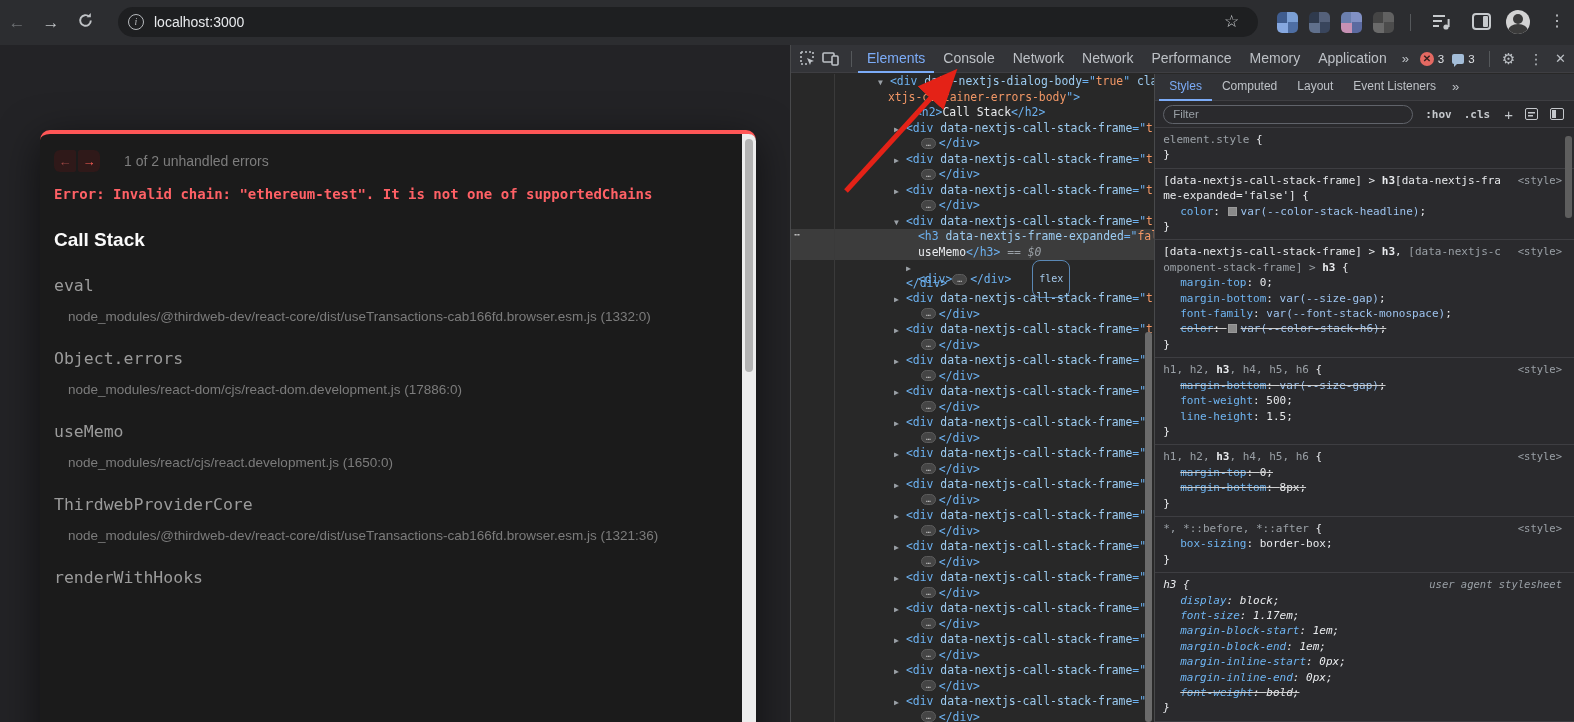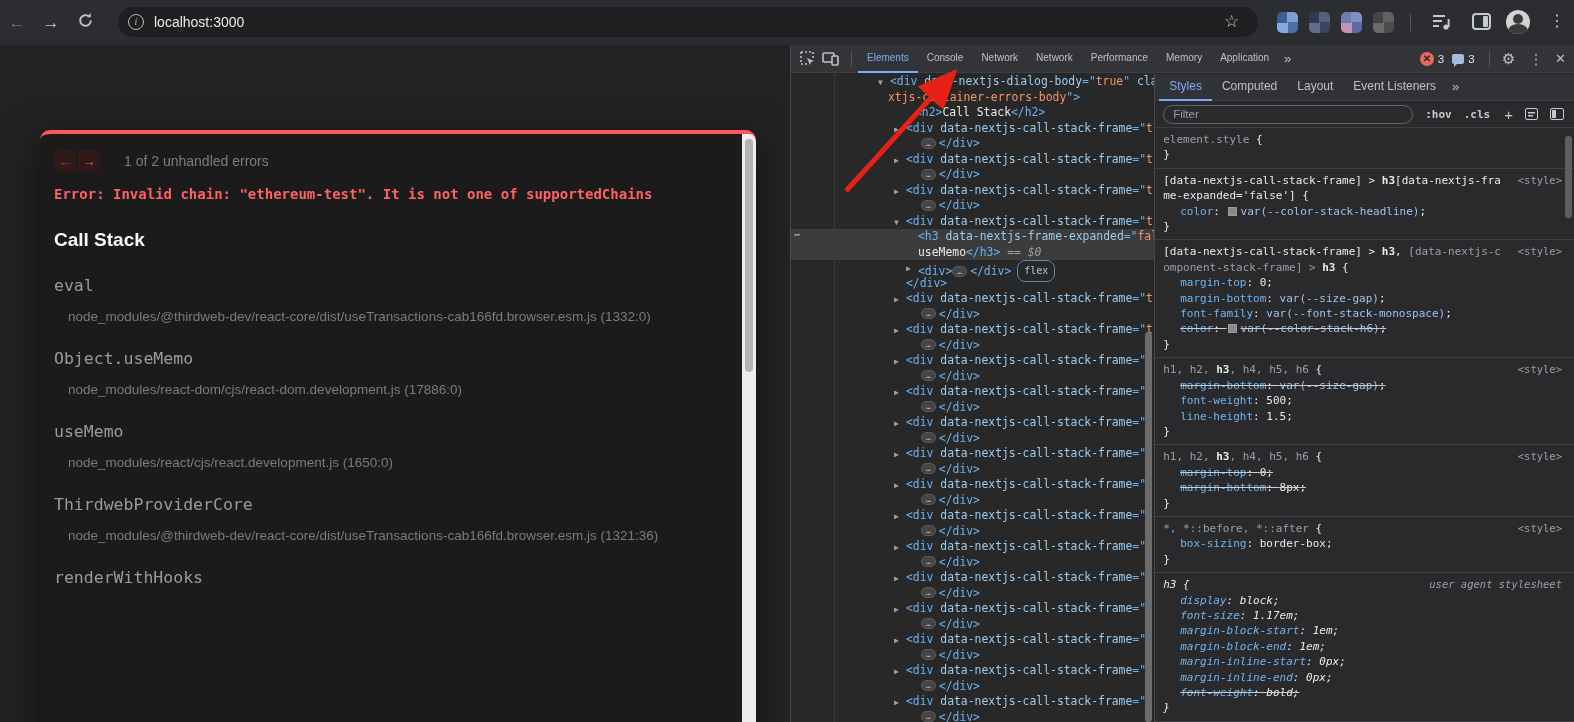--- a/index.html
+++ b/index.html
@@ -46,42 +46,42 @@
   .frame{margin-top:25px}
   .frame-name{font-family:"DejaVu Sans Mono",monospace;font-size:16.5px;color:#9b9b9b}
   .frame-path{margin-top:14px;padding-left:14px;font-size:13.5px;color:#7c7c7c}
 
   
   .devtools{position:absolute;left:790px;top:45px;width:784px;height:677px;background:#282828;border-left:1px solid #48494b}
   .dt-toolbar{height:28px;background:#333438;border-bottom:1px solid #3e3e42;display:flex;align-items:center;padding:0 8px 0 8px}
   .tbic{color:#bdc1c6;margin-right:6px;display:flex;align-items:center}
   .tb-div{width:1px;height:16px;background:#55585b;margin:0 6px}
   .dt-tabs{display:flex;height:28px}
-  .dt-tab{padding:0 9px;font-size:10px;color:#bdc1c6;line-height:26px;height:28px}
+  .dt-tab{padding:0 9px;font-size:14px;color:#bdc1c6;line-height:26px;height:28px}
   .dt-tab.active{color:#7cacf8;border-bottom:2px solid #7cacf8}
   .chev{color:#bdc1c6;font-size:13px;margin:0 6px;line-height:28px}
   .right-cluster{margin-left:auto;display:flex;align-items:center}
   .errb{width:14px;height:14px;border-radius:50%;background:#e46962;color:#33201e;font-size:10px;line-height:14px;text-align:center;font-weight:bold}
   .cnt{color:#dfe1e5;font-size:11.5px;margin:0 8px 0 4px}
   .bub{position:relative;width:12px;height:10px;background:#a3bdd8;border-radius:2px}
   .bub::after{content:"";position:absolute;left:2px;bottom:-3px;border:3px solid transparent;border-top-color:#a3bdd8;border-left-color:#a3bdd8}
   .gear{color:#bdc1c6;font-size:15px;margin:0 6px}
   .tdots{color:#bdc1c6;font-size:14px;margin:0 8px}
   .dt-close{color:#bdc1c6;font-size:13px;margin-left:4px}
 
   .dt-body{position:absolute;top:29px;left:0;right:0;bottom:0;display:flex}
   .dt-tree{position:relative;width:410px;overflow:hidden;font-family:"DejaVu Sans Mono",monospace;font-size:11.4px;background:#282828}
   .dt-tree::before{content:"";position:absolute;left:43px;top:0;bottom:0;width:1px;background:#3a3a3a;z-index:2}
   .tree-row{position:relative;height:15.5px;line-height:15.5px;white-space:pre;z-index:1}
   .tree-row.sel{background:#3c3c3c}
   .arrow{position:absolute;top:1px;font-size:8px;color:#9aa0a6}
   .tg{color:#6cb1f0}.at{color:#9ccbf0}.st{color:#f29766}.wh{color:#e8eaed}.gr{color:#9aa0a6}
   .gi{color:#9aa0a6;font-style:italic}
   .ellip{display:inline-block;padding:0 4px;margin:0 3px 0 0;border-radius:7px;background:#454545;border:1px solid #5c5c5c;color:#c5c5c5;font-size:8px;line-height:9px;vertical-align:1.5px}
-  .badge-flex{margin-left:6px;padding:4px 6px;border:1px solid #5a88b5;border-radius:8px;color:#a5c9ea;font-size:10px;line-height:12px;display:inline-block;vertical-align:1px}
+  .badge-flex{margin-left:21px;padding:12px 6px;border:1px solid #5a88b5;border-radius:8px;color:#a5c9ea;font-size:10px;line-height:12px;display:inline-block;vertical-align:1px}
   .rowdots{position:absolute;left:3px;top:-2px;color:#d0d0d0;font-size:10px;letter-spacing:1px}
   .tree-thumb{position:absolute;right:2px;top:258px;width:7px;height:390px;background:#6b6b6b;border-radius:3px;z-index:5}
 
   .dt-side{flex:1;border-left:1px solid #48494b;display:flex;flex-direction:column;position:relative;background:#2a2a2d}
   .side-tabs{height:27px;display:flex;align-items:center;padding-left:4px;border-bottom:1px solid #3e3e42;background:#313236}
   .side-tab{padding:0 10px;font-size:12px;color:#bdc1c6;height:27px;line-height:25px}
   .side-tab.active{color:#7cacf8;border-bottom:2px solid #7cacf8}
   .side-toolbar{height:27px;display:flex;align-items:center;padding:0 10px 0 8px;border-bottom:1px solid #3e3e42;background:#2a2a2d}
   .filter{width:250px;height:19px;border:1px solid #60636a;border-radius:10px;background:transparent;color:#bdc1c6;font-size:11.5px;padding:0 9px;outline:none}
   .filter::placeholder{color:#9aa0a6}
@@ -154,21 +154,21 @@
           <span class="ov-counter">1 of 2 unhandled errors</span>
         </div>
         <div class="ov-msg">Error: Invalid chain: "ethereum-test". It is not one of supportedChains</div>
         <div class="cs-title">Call Stack</div>
         <div id="frames">
             <div class="frame">
               <div class="frame-name">eval</div>
               <div class="frame-path">node_modules/@thirdweb-dev/react-core/dist/useTransactions-cab166fd.browser.esm.js (1332:0)</div>
             </div>
             <div class="frame">
-              <div class="frame-name">Object.useMemo</div>
+              <div class="frame-name">Object.errors</div>
               <div class="frame-path">node_modules/react-dom/cjs/react-dom.development.js (17886:0)</div>
             </div>
             <div class="frame">
               <div class="frame-name">useMemo</div>
               <div class="frame-path">node_modules/react/cjs/react.development.js (1650:0)</div>
             </div>
             <div class="frame">
               <div class="frame-name">ThirdwebProviderCore</div>
               <div class="frame-path">node_modules/@thirdweb-dev/react-core/dist/useTransactions-cab166fd.browser.esm.js (1321:36)</div>
             </div>

